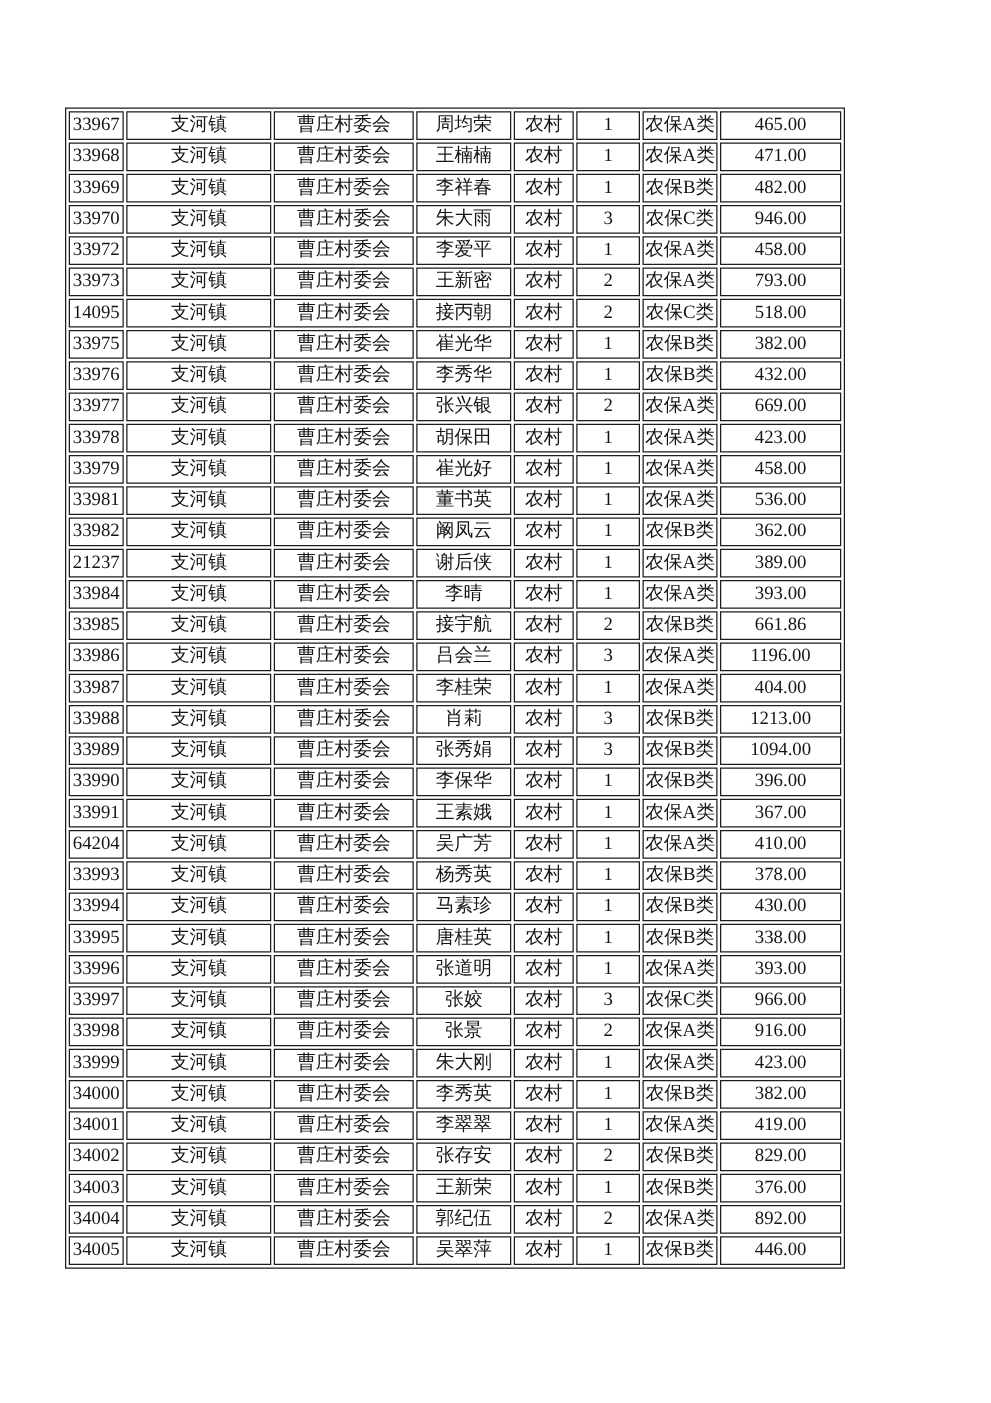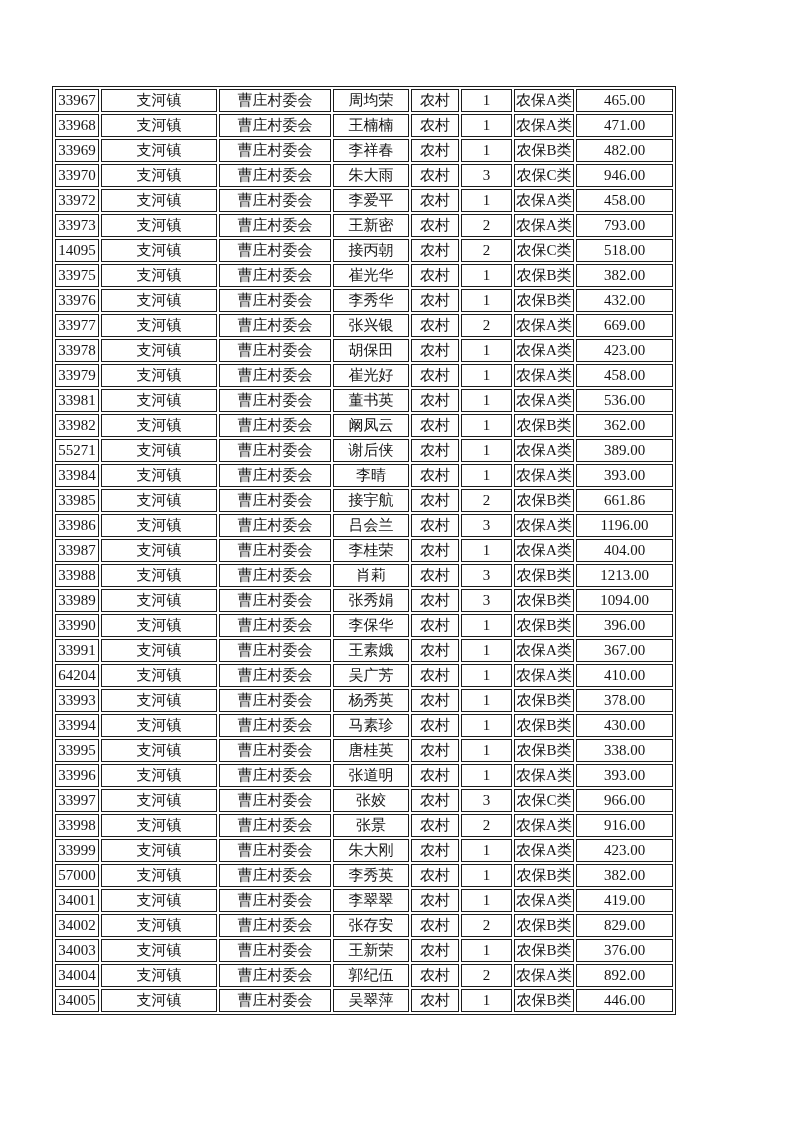--- a/index.html
+++ b/index.html
@@ -207,21 +207,21 @@
             <td>33982</td>
             <td>支河镇</td>
             <td>曹庄村委会</td>
             <td>阚凤云</td>
             <td>农村</td>
             <td>1</td>
             <td>农保B类</td>
             <td>362.00</td>
           </tr>
           <tr>
-            <td>55271</td>
+            <td>21237</td>
             <td>支河镇</td>
             <td>曹庄村委会</td>
             <td>谢后侠</td>
             <td>农村</td>
             <td>1</td>
             <td>农保A类</td>
             <td>389.00</td>
           </tr>
           <tr>
             <td>33984</td>
@@ -377,21 +377,21 @@
             <td>33999</td>
             <td>支河镇</td>
             <td>曹庄村委会</td>
             <td>朱大刚</td>
             <td>农村</td>
             <td>1</td>
             <td>农保A类</td>
             <td>423.00</td>
           </tr>
           <tr>
-            <td>57000</td>
+            <td>34000</td>
             <td>支河镇</td>
             <td>曹庄村委会</td>
             <td>李秀英</td>
             <td>农村</td>
             <td>1</td>
             <td>农保B类</td>
             <td>382.00</td>
           </tr>
           <tr>
             <td>34001</td>

